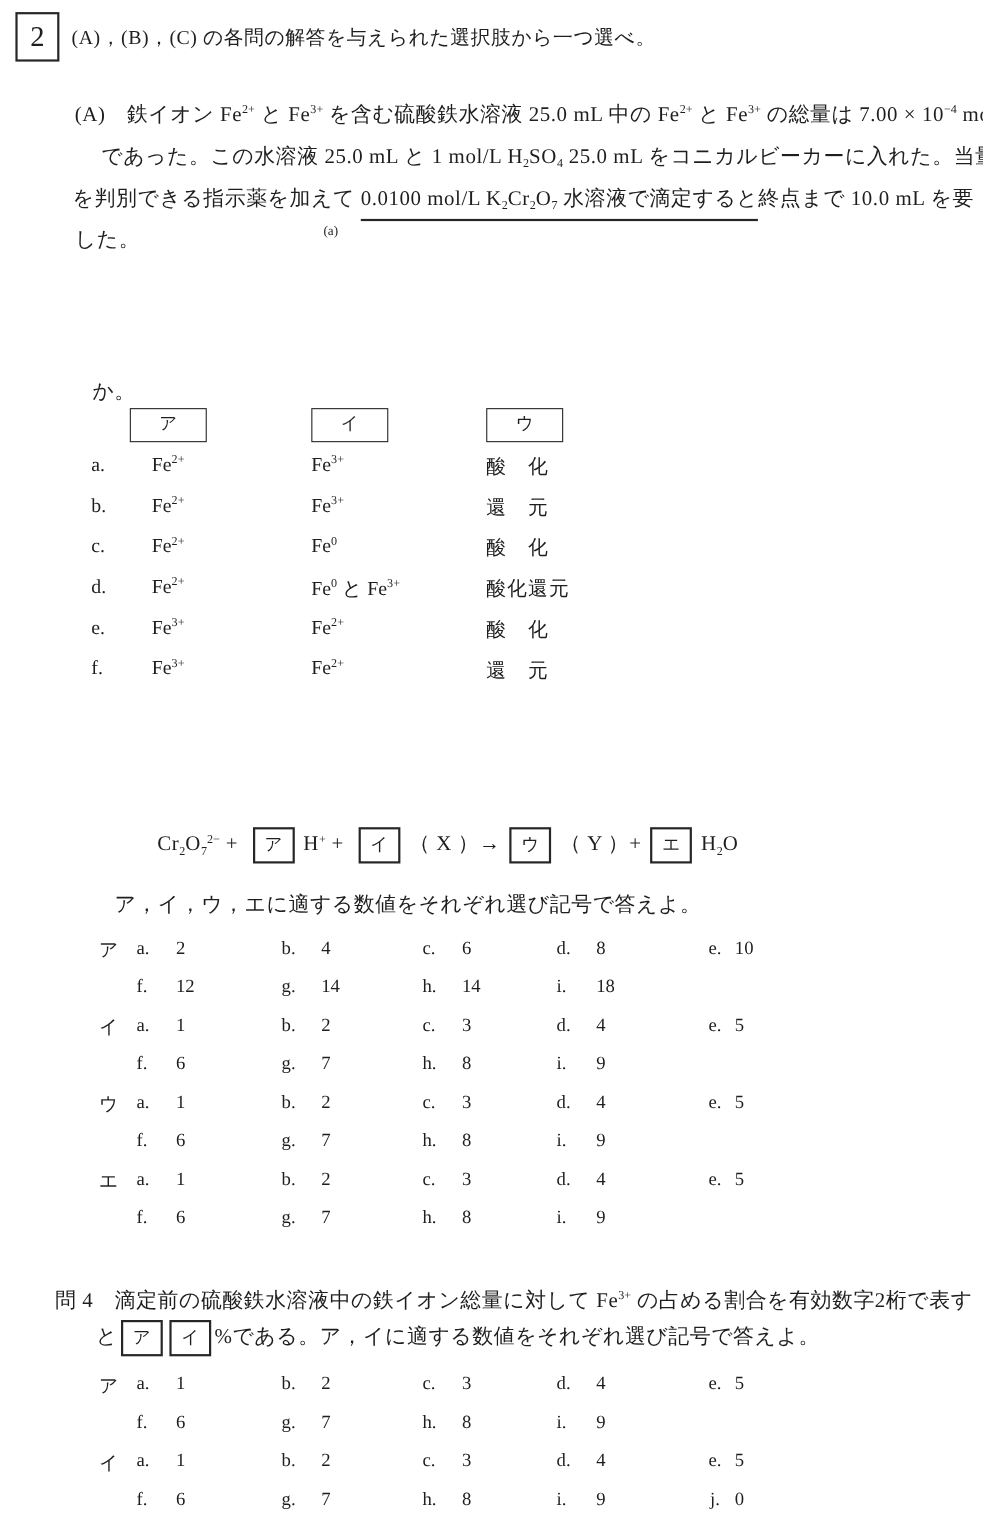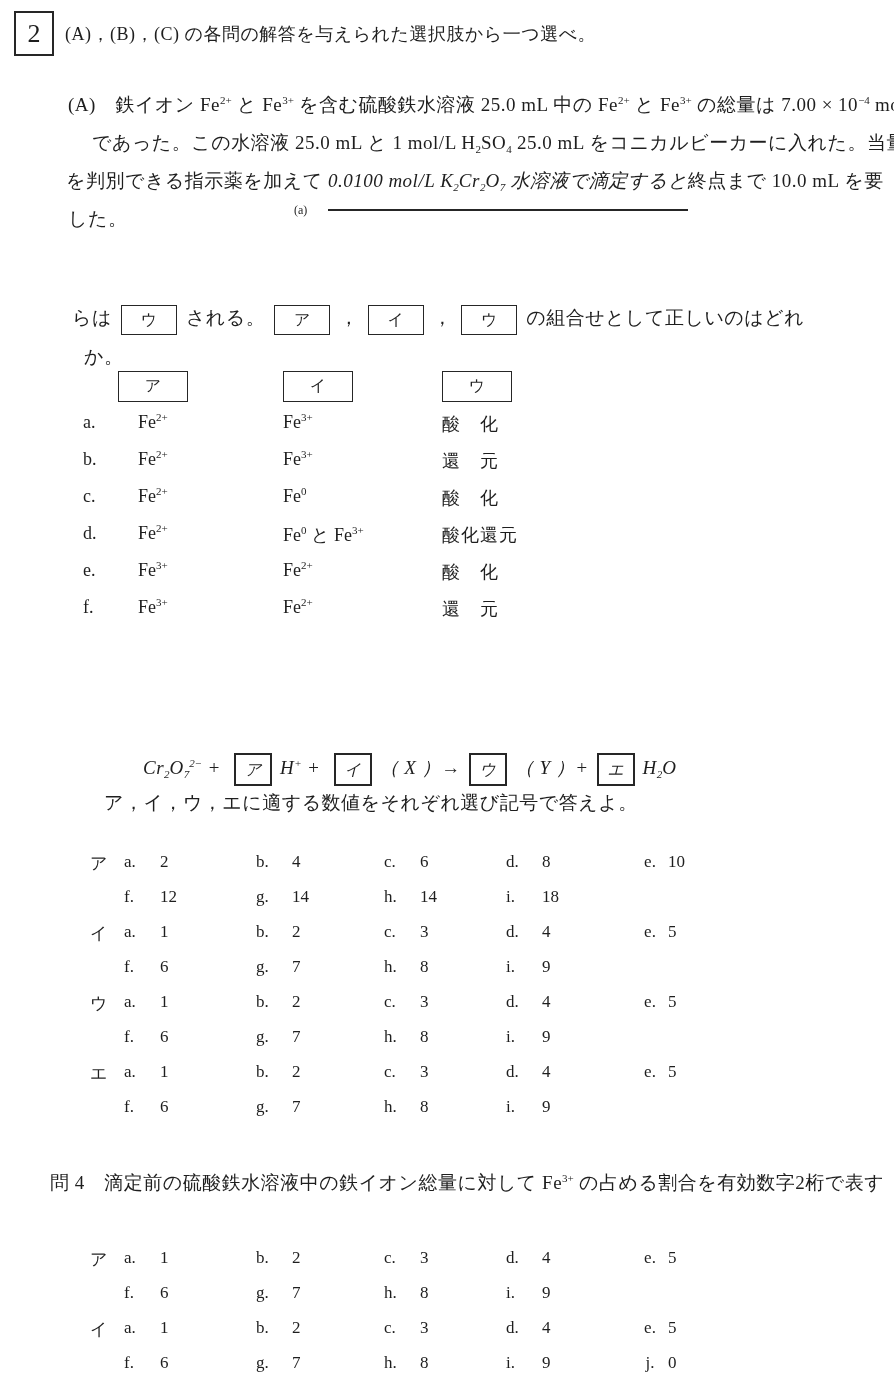--- a/index.html
+++ b/index.html
@@ -32,21 +32,21 @@
     position:absolute; left:14px; top:11px; width:40px; height:45px;
     border:2px solid #262626; text-align:center; font-size:26px; line-height:41px;
   }
   .l-inst { left:65px; top:21px; font-size:18px; }
 
   
   .l-pa1 { left:47px; top:92px;margin-left:21px; }
   .l-pa2 { left:92px; top:130px; }
   .l-pa3 { left:66px; top:168px; }
   .l-pa4 { left:68px; top:206px; }
-  .underlined { border-bottom:2px solid #262626; padding-bottom:18px;font-style:italic; }
+  .underlined { border-bottom:2px solid #262626; padding-bottom:8px; }
   .a-label { position:absolute; left:228px; top:29px; font-size:12px; letter-spacing:0; }
 
   
   .l-q1a { left:50px; top:265px; }
   .l-q1b { left:72px; top:305px; }
   .l-q1c { left:84px; top:344px; }
 
   .q1-table { position:absolute; left:0; top:368px; width:894px; font-size:18px; }
   .t-head { position:relative; height:42px; }
   .t-hbox {
@@ -55,22 +55,22 @@
     display:inline-block;
   }
   .hcol-0 { left:118px; } .hcol-1 { left:283px; } .hcol-2 { left:442px; }
   .t-row { position:relative; height:37px; }
   .t-row > span { position:absolute; top:2px; white-space:nowrap; }
   .t-key { left:83px; } .t-c1 { left:138px; } .t-c2 { left:283px; } .t-c3 { left:442px; letter-spacing:1px; }
 
   
   .l-q2a { left:50px; top:662px; }
   .l-q2b { left:78px; top:700px; }
-  .equation { left:143px; top:748px; font-size:19px; line-height:40px; letter-spacing:0.5px;font-style:italic; }
-  .l-q2p { left:104px; top:790px; }
+  .equation { left:143px; top:748px; font-size:19px; line-height:40px; letter-spacing:0.5px; }
+  .l-q2p { left:104px; top:810px; }
 
   
   .opts { position:absolute; left:0; width:894px; font-size:17px; }
   .q2-opts { top:849px; }
   .q3-opts { top:1245px; }
   .opt-row { position:relative; height:35px; }
   .opt-row > span { position:absolute; top:3px; white-space:nowrap; }
   .opt-label { left:90px; }
   .opt-cell.c0 { left:124px; } .opt-cell.c1 { left:256px; } .opt-cell.c2 { left:384px; }
   .opt-cell.c3 { left:506px; } .opt-cell.c4 { left:632px;text-align:center; }
@@ -86,21 +86,20 @@
 <div class="page">
 
   <div class="num-box">2</div>
   <div class="line l-inst">(A)，(B)，(C) の各問の解答を与えられた選択肢から一つ選べ。</div>
 
   <div class="line l-pa1"><span>(A)　鉄イオン Fe</span><sup>2+</sup><span> と Fe</span><sup>3+</sup><span> を含む硫酸鉄水溶液 25.0 mL 中の Fe</span><sup>2+</sup><span> と Fe</span><sup>3+</sup><span> の総量は 7.00 × 10</span><sup>−4</sup><span> mol</span></div>
   <div class="line l-pa2"><span>であった。この水溶液 25.0 mL と 1 mol/L H</span><sub>2</sub><span>SO</span><sub>4</sub><span> 25.0 mL をコニカルビーカーに入れた。当量点</span></div>
   <div class="line l-pa3"><span><span>を判別できる指示薬を加えて </span></span><span class="underlined"><span>0.0100 mol/L K</span><sub>2</sub><span>Cr</span><sub>2</sub><span>O</span><sub>7</sub><span> 水溶液で滴定すると</span></span><span><span>終点まで 10.0 mL を要</span></span><span class="a-label">(a)</span></div>
   <div class="line l-pa4">した。</div>
 
-  <div class="line l-q1b"><span>らは</span><span class="abox">ウ</span><span>される。</span><span class="abox">ア</span><span>，</span><span class="abox">イ</span><span>，</span><span class="abox">ウ</span><span>の組合せとして正しいのはどれ</span></div>
   <div class="line l-q1c">か。</div>
 
   <div class="q1-table">
       <div class="t-head">
         <span class="t-hbox hcol-0">ア</span>
         <span class="t-hbox hcol-1">イ</span>
         <span class="t-hbox hcol-2">ウ</span>
       </div>
       <div class="t-row">
         <span class="t-key">a.</span>
@@ -199,20 +198,21 @@
       <div class="opt-row">
         <span class="opt-label"></span>
         <span class="opt-cell c0"><span class="opt-key">f.</span><span>6</span></span>
         <span class="opt-cell c1"><span class="opt-key">g.</span><span>7</span></span>
         <span class="opt-cell c2"><span class="opt-key">h.</span><span>8</span></span>
         <span class="opt-cell c3"><span class="opt-key">i.</span><span>9</span></span>
       </div>
     </div>
 
   <div class="line l-q3a"><span>問 4　滴定前の硫酸鉄水溶液中の鉄イオン総量に対して Fe</span><sup>3+</sup><span> の占める割合を有効数字2桁で表す</span></div>
+  <div class="line l-q3b"><span>と</span><span class="abox abox-sm">ア</span><span class="abox abox-sm">イ</span><span>%である。ア，イに適する数値をそれぞれ選び記号で答えよ。</span></div>
   <div class="opts q3-opts">
       <div class="opt-row">
         <span class="opt-label">ア</span>
         <span class="opt-cell c0"><span class="opt-key">a.</span><span>1</span></span>
         <span class="opt-cell c1"><span class="opt-key">b.</span><span>2</span></span>
         <span class="opt-cell c2"><span class="opt-key">c.</span><span>3</span></span>
         <span class="opt-cell c3"><span class="opt-key">d.</span><span>4</span></span>
         <span class="opt-cell c4"><span class="opt-key">e.</span><span>5</span></span>
       </div>
       <div class="opt-row">

